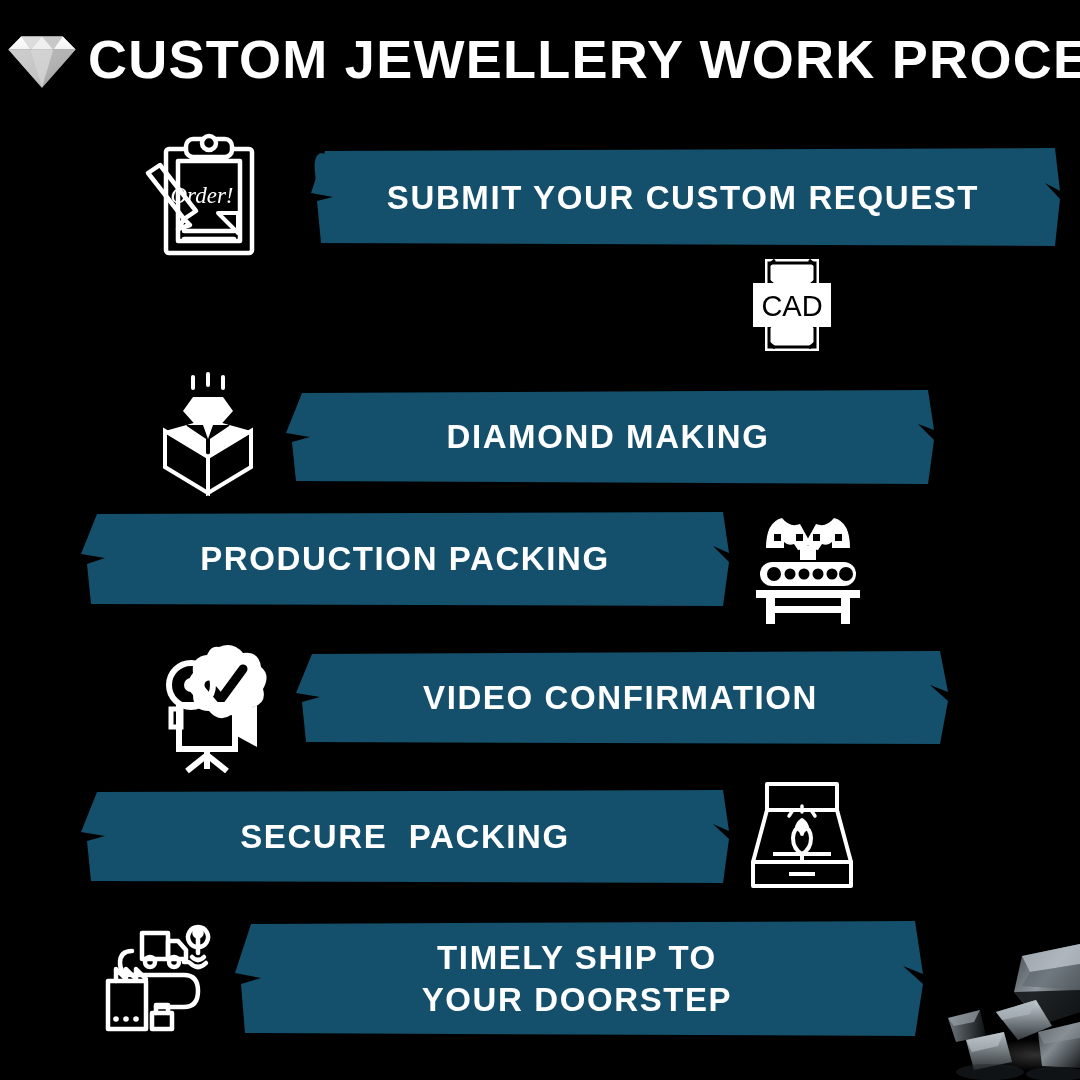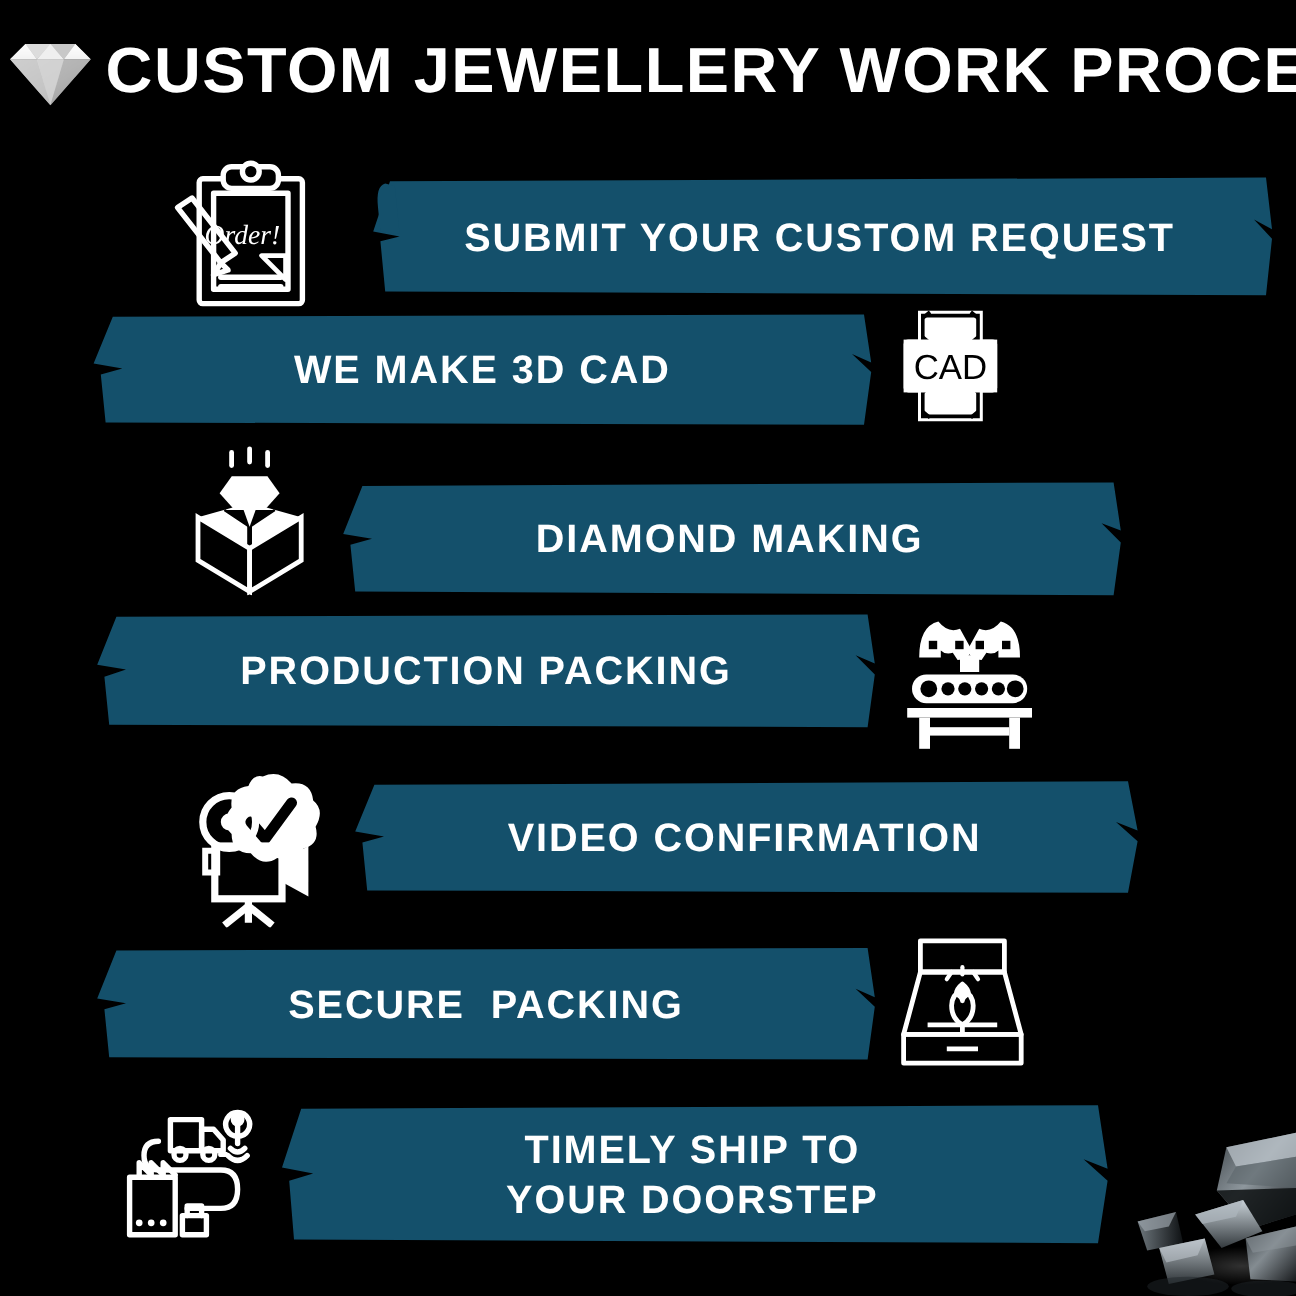--- a/index.html
+++ b/index.html
@@ -103,43 +103,35 @@
         <line x1="46" y1="100" x2="96" y2="100"></line>
         <line x1="46" y1="108" x2="96" y2="108"></line>
         <path d="M80 82 L100 82 L100 102 Z" stroke-width="4"></path>
         <path d="M10 42 L22 34 L58 80 L46 88 Z"></path>
         <path d="M46 88 L40 98 L52 94 Z"></path>
       </g>
       <text x="64" y="72" font-family="Liberation Serif, serif" font-style="italic" font-size="23" fill="#ffffff" text-anchor="middle">Order!</text>
     </svg>
   </div>
 
-  <div class="row" style="left:72px;top:258px;width:660px;height:100px;">
-    <div class="banner">
-      <svg viewBox="0 0 660 100" preserveAspectRatio="none">
-        <path fill="#14506B" d="M22,6 L648,4 L654,44 L638,37 L654,52 L648,96 L16,94 L12,54 L30,49 L6,45 Z"></path>
-      </svg>
-    </div>
-    <div class="banner-label">WE MAKE 3D CAD</div>
-  </div>
   <div class="icon-box" style="left:736px;top:252px;width:110px;height:105px;justify-content:center;">
     <svg width="105" height="100" viewBox="0 0 105 100">
       <rect x="14" y="28" width="78" height="44" fill="#ffffff"></rect>
       <path d="M26 4 h54 v30 h-54 z" fill="#ffffff"></path>
       <path d="M30 8 h46 l0 22 h-46 z" fill="none" stroke="#000" stroke-width="3"></path>
       <path d="M30 10 l6 -5 M70 5 l6 5 M30 26 l6 5 M70 31 l6 -5" stroke="#000" stroke-width="3" fill="none"></path>
       <path d="M26 66 h54 v30 h-54 z" fill="#ffffff"></path>
       <path d="M30 70 h46 v22 h-46 z" fill="none" stroke="#000" stroke-width="3"></path>
       <path d="M30 72 l6 -5 M70 67 l6 5 M30 88 l6 5 M70 93 l6 -5" stroke="#000" stroke-width="3" fill="none"></path>
       <rect x="14" y="28" width="78" height="44" rx="4" fill="#ffffff" stroke="#000" stroke-width="0"></rect>
       <text x="53" y="61" font-family="Liberation Sans, sans-serif" font-size="29" fill="#000" text-anchor="middle">CAD</text>
     </svg>
   </div>
 
-  <div class="row" style="left:278px;top:398px;width:660px;height:102px;">
+  <div class="row" style="left:278px;top:386px;width:660px;height:102px;">
     <div class="banner">
       <svg viewBox="0 0 660 102" preserveAspectRatio="none">
         <path fill="#14506B" d="M24,7 L650,4 L656,44 L640,38 L656,54 L650,98 L18,95 L14,56 L32,51 L8,47 Z"></path>
       </svg>
     </div>
     <div class="banner-label">DIAMOND MAKING</div>
   </div>
   <div class="icon-box" style="left:148px;top:368px;width:120px;height:130px;">
     <svg width="115" height="125" viewBox="0 0 115 125">
       <g stroke="#ffffff" stroke-width="4" fill="none" stroke-linecap="round">

